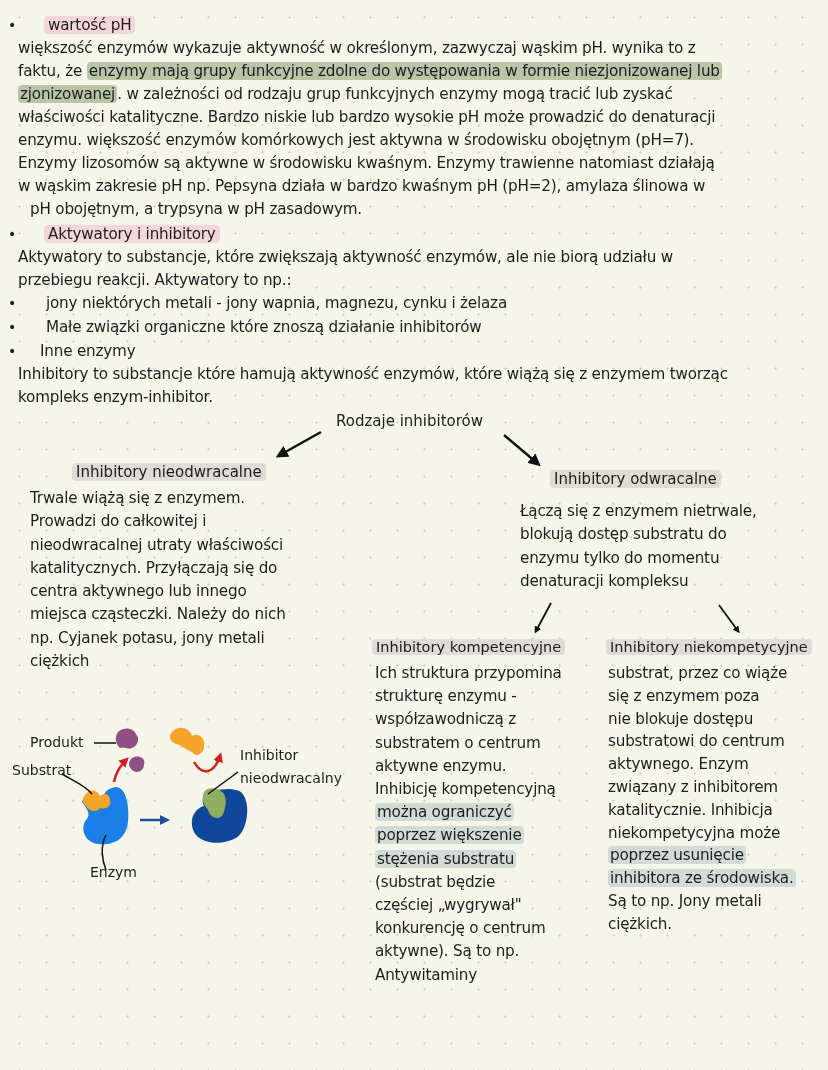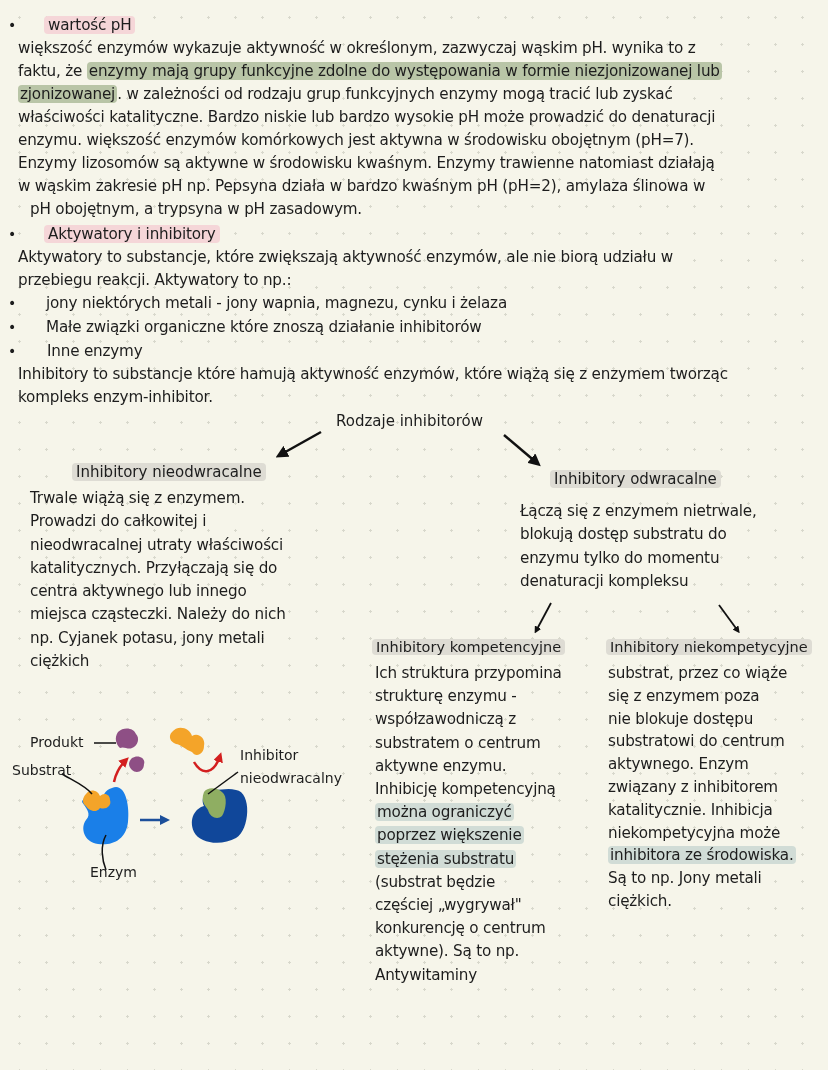--- a/index.html
+++ b/index.html
@@ -47,21 +47,21 @@
   <span class="line" style="left:44px; top:223px;"><span class="hl-pink">Aktywatory i inhibitory</span></span>
 
   <div class="line" style="top:246px;">Aktywatory to substancje, które zwiększają aktywność enzymów, ale nie biorą udziału w</div>
   <div class="line" style="top:269px;">przebiegu reakcji. Aktywatory to np.:</div>
 
   <span class="bullet" style="top:292px;">•</span>
   <div class="line" style="left:46px; top:292px;">jony niektórych metali - jony wapnia, magnezu, cynku i żelaza</div>
   <span class="bullet" style="top:316px;">•</span>
   <div class="line" style="left:46px; top:316px;">Małe związki organiczne które znoszą działanie inhibitorów</div>
   <span class="bullet" style="top:340px;">•</span>
-  <div class="line" style="left:47px; top:340px;">Inne enzymy</div>
+  <div class="line" style="left:40px; top:340px;">Inne enzymy</div>
 
   <div class="line" style="top:363px;">Inhibitory to substancje które hamują aktywność enzymów, które wiążą się z enzymem tworząc</div>
   <div class="line" style="top:386px;">kompleks enzym-inhibitor.</div>
 </div>
 
 <div>
   <div class="heading" style="left:336px; top:412px;">Rodzaje inhibitorów</div>
 
   <svg width="828" height="1070" style="left:0; top:0;">
     <defs>
@@ -127,20 +127,21 @@
   <div class="heading" style="left:606px; top:639px; font-size:14.5px;"><span class="hl-grey">Inhibitory niekompetycyjne</span></div>
   <div class="col" style="left:608px; top:662px; line-height:22.8px;">
     <div>substrat, przez co wiąże</div>
     <div>się z enzymem poza</div>
     <div>nie blokuje dostępu</div>
     <div>substratowi do centrum</div>
     <div>aktywnego. Enzym</div>
     <div>związany z inhibitorem</div>
     <div>katalitycznie. Inhibicja</div>
     <div>niekompetycyjna może</div>
+    <div><span class="hl-teal">poprzez usunięcie</span></div>
     <div><span class="hl-teal">inhibitora ze środowiska.</span></div>
     <div>Są to np. Jony metali</div>
     <div>ciężkich.</div>
   </div>
 </div>
 
 <div>
   <svg width="360" height="180" style="left:0; top:710px;">
 
     <path d="M112,78 C125,72 130,95 128,112 C126,130 112,136 98,134 C84,132 80,118 86,110 C92,104 86,98 82,92 C84,84 96,84 100,92 C104,86 104,80 112,78 Z" fill="#1a7fe8"></path>

